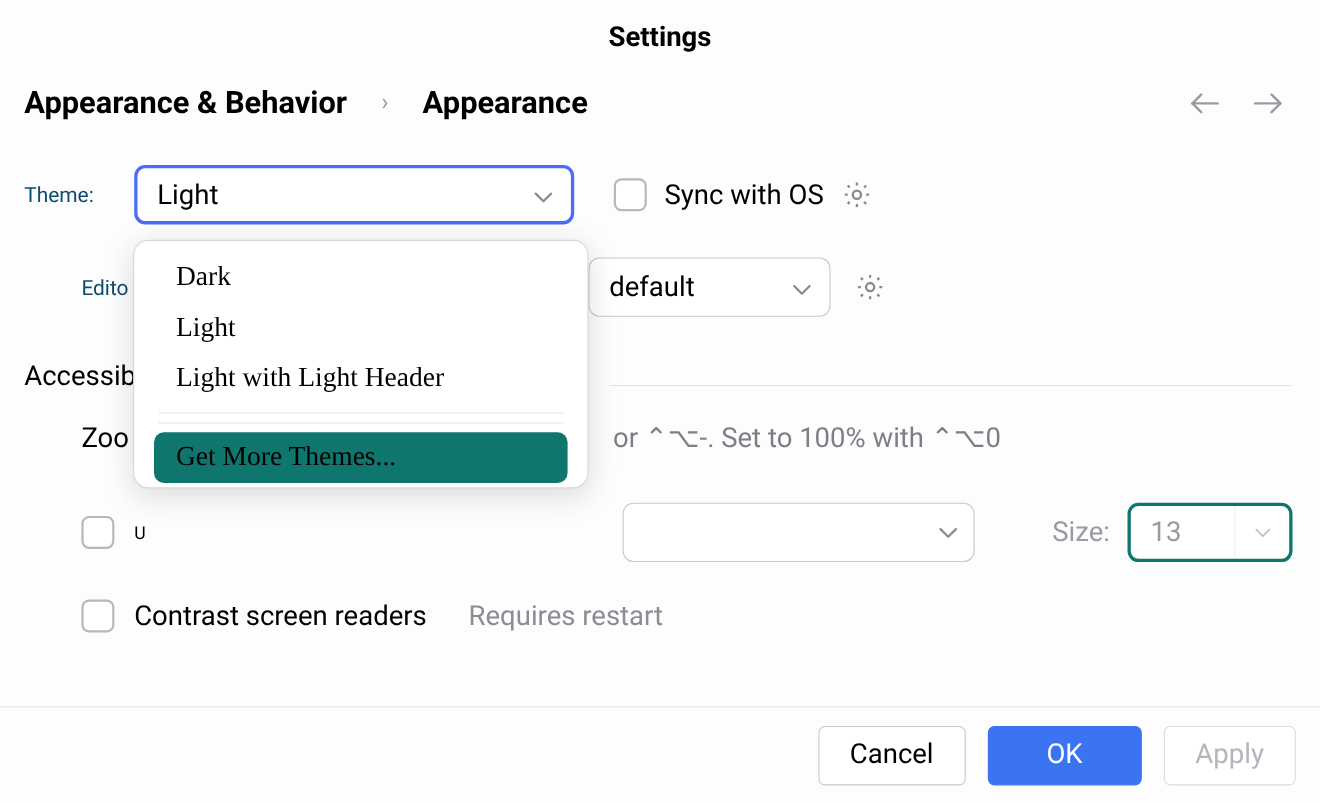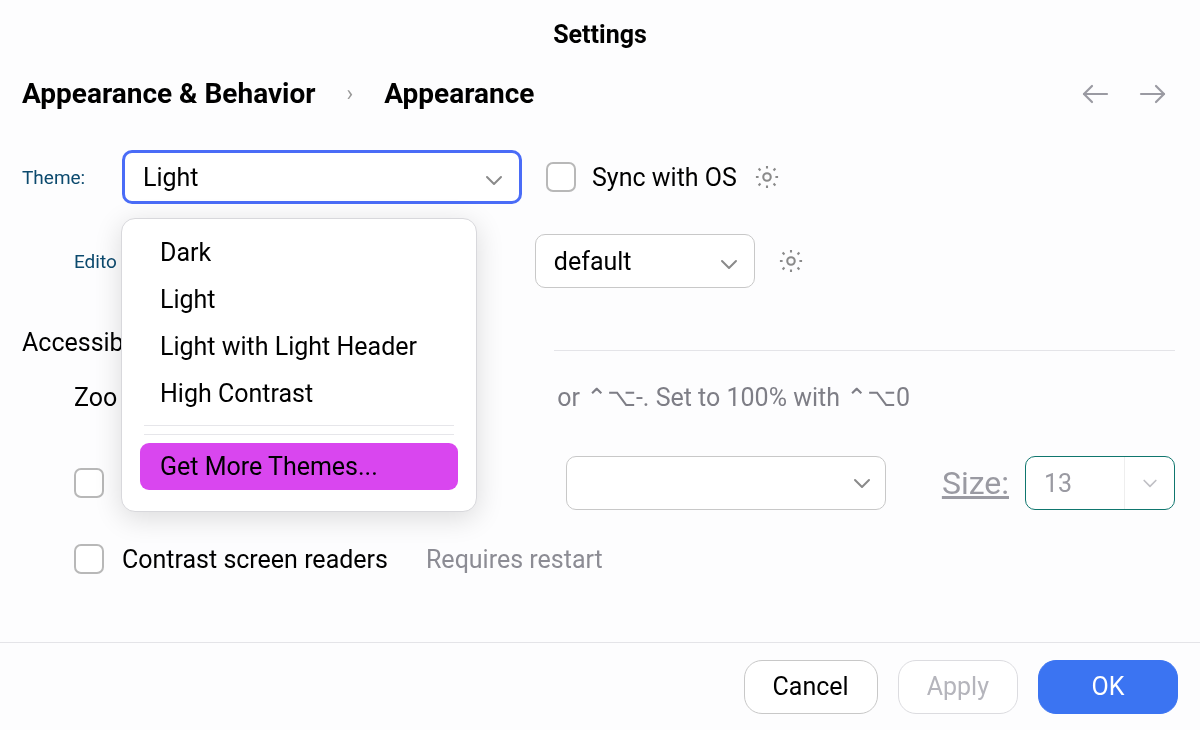--- a/index.html
+++ b/index.html
@@ -81,21 +81,21 @@
     }
     .chevron { color:#8a8a8a; }
     .checkbox {
       width: 30px; height:30px;
       border:2px solid #b8b8b8;
       border-radius:7px;
       background:#fff;
       flex:none;
     }
     .sync-block {
-      display:flex; align-items:center; gap:16px; margin-left:24px;
+      display:flex; align-items:center; gap:16px; margin-left:36px;
     }
     .gear { color:#8a8a8a; display:flex; align-items:center; }
     .gear svg { display:block; }
     .editor-row { margin-left: 52px; }
     .editor-row .label { }
     .combo-scheme {
       width: 220px;
       margin-left: 12px;
     }
     .gear-after { margin-left: 22px; }
@@ -126,24 +126,24 @@
       border-radius:10px;
       background:#fff;
       display:flex; align-items:center; justify-content:flex-end;
       padding:0 14px;
     }
     .size-block {
       display:flex; align-items:center; gap:16px;
       margin-left:auto;
       color:#9a9aa2;
     }
-    .size-label { font-size:32px;text-decoration:underline; }
+    .size-label { font-size:25px; }
     .size-combo {
       width:150px; height:54px;
-      border:1px solid #0f766e;
+      border:3px solid #0f766e;
       border-radius:10px;
       display:flex; align-items:center;
       background:#fff;
       overflow:hidden;
     }
     .size-val {
       flex:1; padding:0 18px; font-size:25px; color:#9a9aa2;
     }
     .size-chev {
       width:50px; height:100%;
@@ -166,57 +166,58 @@
       display:flex;
       align-items:center;
       justify-content:flex-end;
       gap:20px;
       padding:0 22px;
       background:#fdfdfe;
     }
     .btn {
       height:54px;
       padding: 0 28px;
-      border-radius:18px;
+      border-radius:6px;
       font-size:25px;
       font-weight:400;
       cursor:pointer;
       display:flex; align-items:center; justify-content:center;
     }
     .btn-default { background:#fff; border:1px solid #c8c8c8; color:#000; }
     .btn-disabled { background:#fff; border:1px solid #dcdce0; color:#b5b5bc; }
     .btn-primary { background:#3b74f2; border:1px solid #3b74f2; color:#fff; min-width:140px; font-weight:400;}
     
     .dropdown {
       position:absolute;
       left:121px;
       top:218px;
-      width:356px;
+      width:414px;
       background:#fff;
       border:1px solid #d8d8dc;
       border-radius:14px;
       box-shadow:0 6px 28px rgba(0,0,0,0.14);
-      padding:10px 0 21px;
+      padding:10px 0 4px;
       z-index:10;
+      font-family:Liberation Serif, serif;
     }
     .dd-item {
       padding:9px 38px;
       font-size:25px;
       color:#000;
       cursor:pointer;
     }
     .dd-sep {
       margin:8px 22px;
       border:none;
       border-top:1px solid #e6e6ea;
     }
     .dd-item.highlight {
       margin:0 18px;
       padding:9px 20px;
-      background:#d946ef;
+      background:#0f766e;
       border-radius:9px;
     }
   </style>
 </head>
 <body>
 
 <div class="title-bar">Settings</div>
 
 <div class="content">
   <div class="breadcrumb-row">
@@ -321,25 +322,24 @@
 
   <div class="readers-row">
     <div class="checkbox"></div>
     <span>Contrast screen readers</span>
     <span class="restart-hint">Requires restart</span>
   </div>
 </div>
 
 <div class="footer">
   <div class="btn btn-default">Cancel</div>
+  <div class="btn btn-primary">OK</div>
   <div class="btn btn-disabled">Apply</div>
-  <div class="btn btn-primary">OK</div>
 </div>
 
 <div class="dropdown">
   <div class="dd-item">Dark</div>
   <div class="dd-item">Light</div>
   <div class="dd-item">Light with Light Header</div>
-  <div class="dd-item">High Contrast</div>
   <hr class="dd-sep">
   <hr class="dd-sep">
   <div class="dd-item highlight">Get More Themes...</div>
 </div>
 
 </body></html>

